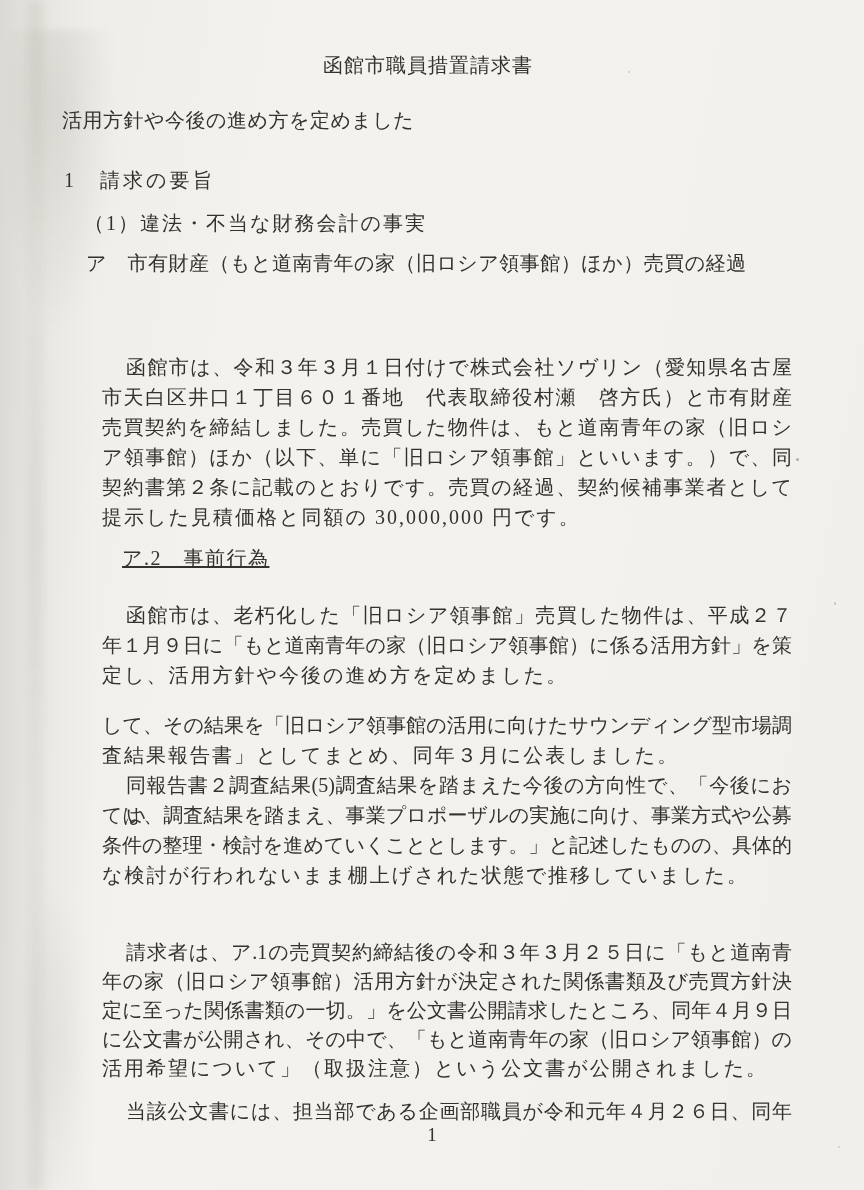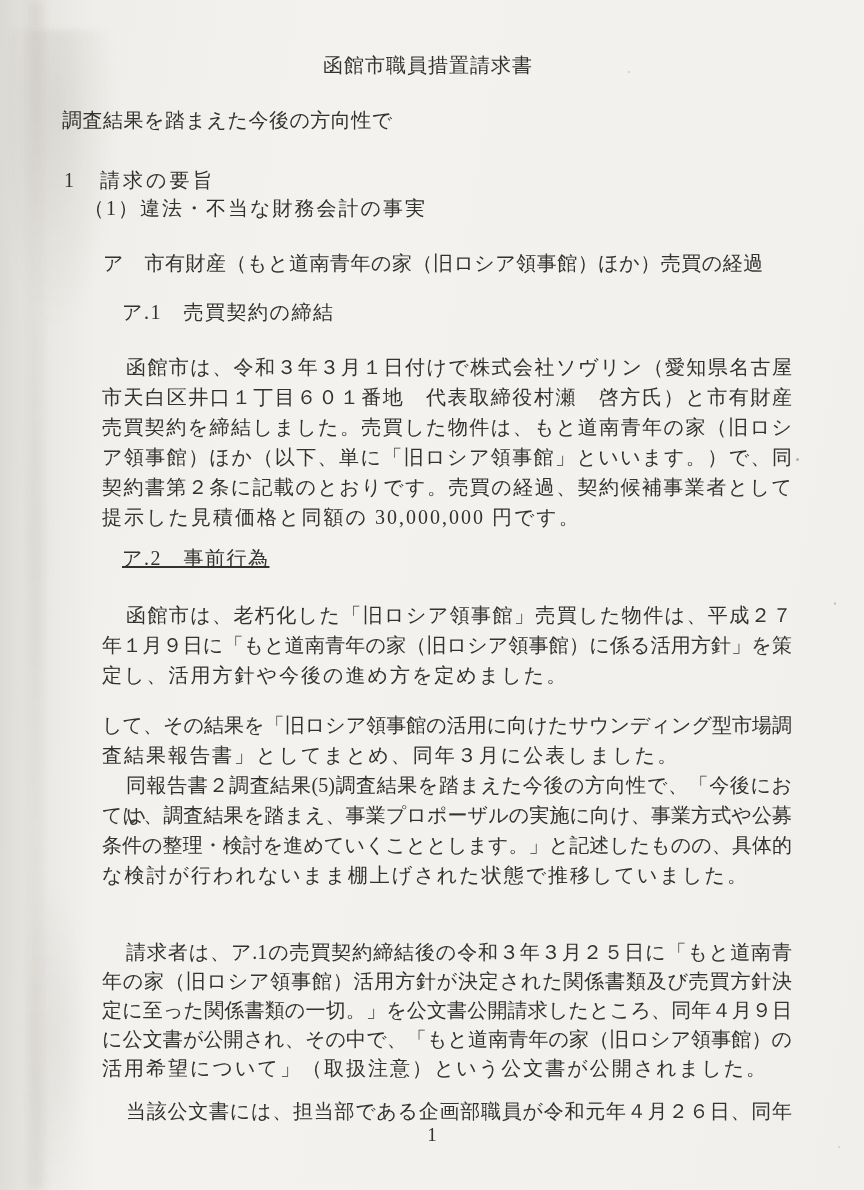--- a/index.html
+++ b/index.html
@@ -44,22 +44,22 @@
   .speck.s1 { left: 796px; top: 458px; width: 3px; height: 3px; }
   .speck.s2 { left: 834px; top: 602px; width: 2px; height: 3px; opacity: .7; }
   .speck.s3 { left: 628px; top: 71px;  width: 2px; height: 2px; opacity: .6; }
   .speck.s4 { left: 838px; top: 1146px; width: 2px; height: 2px; opacity: .5; }
 
   
   .t { position: absolute; white-space: pre; font-size: 20px; }
   .title   { left: 0; right: 8px; top: 52px; text-align: center; letter-spacing: 1px; }
   .subject { left: 62px;  top: 107px; letter-spacing: 0.5px; }
   .sec1    { left: 64px;  top: 167px; letter-spacing: 3px; }
-  .sec1-1  { left: 84px;  top: 195px; letter-spacing: 2px; }
-  .item-a  { left: 103px; top: 250px; letter-spacing: 0.5px; text-align: right; }
+  .sec1-1  { left: 84px;  top: 210px; letter-spacing: 2px; }
+  .item-a  { left: 86px; top: 250px; letter-spacing: 0.5px; text-align: right; }
   .item-a1 { left: 122px; top: 299px; letter-spacing: 1.5px; }
   .item-a2 { left: 122px; top: 545px; letter-spacing: 1.5px; text-decoration: underline; }
   .pageno  { left: 0; right: 0; top: 1124px; text-align: center; font-size: 19px; }
 
   .block { position: absolute; left: 102px; width: 690px; }
   .b-p1   { top: 352px; }
   .b-p2   { top: 600px; }
   .b-p34  { top: 710px; }
   .b-p5   { top: 938px; }
   .b-p6   { top: 1096px; }
@@ -84,27 +84,26 @@
   <div class="streak"></div>
   <div class="smudge-topleft"></div>
   <div class="smudge-bottomleft"></div>
   <div class="speck s1"></div>
   <div class="speck s2"></div>
   <div class="speck s3"></div>
   <div class="speck s4"></div>
 
   <div class="t title">函館市職員措置請求書</div>
 
-  <div class="t subject">調査結果を踏まえた今後の方向性で</div>
+  <div class="t subject">活用方針や今後の進め方を定めました</div>
 
   <div class="t sec1">1　請求の要旨</div>
   <div class="t sec1-1">（1）違法・不当な財務会計の事実</div>
 
   <div class="t item-a">ア　市有財産（もと道南青年の家（旧ロシア領事館）ほか）売買の経過</div>
-  <div class="t item-a1">ア.1　売買契約の締結</div>
 
   <div class="block b-p1">
     <div class="ln ind">函館市は、令和３年３月１日付けで株式会社ソヴリン（愛知県名古屋</div>
     <div class="ln">市天白区井口１丁目６０１番地　代表取締役村瀬　啓方氏）と市有財産</div>
     <div class="ln">売買契約を締結しました。売買した物件は、もと道南青年の家（旧ロシ</div>
     <div class="ln">ア領事館）ほか（以下、単に「旧ロシア領事館」といいます。）で、同</div>
     <div class="ln">契約書第２条に記載のとおりです。売買の経過、契約候補事業者として</div>
     <div class="ln last">提示した見積価格と同額の 30,000,000 円です。</div>
   </div>
 

